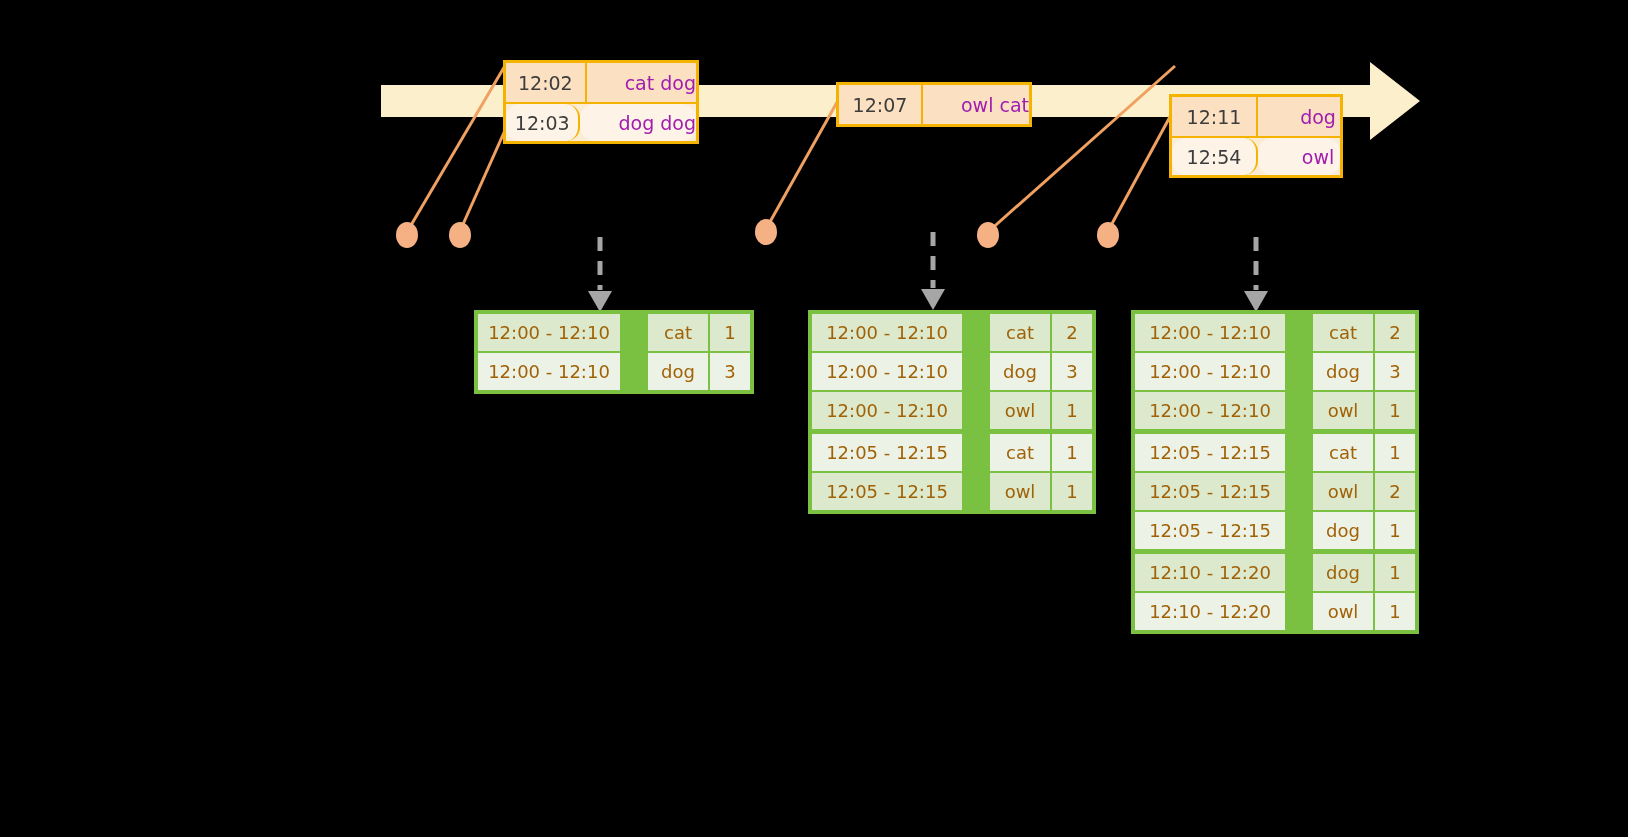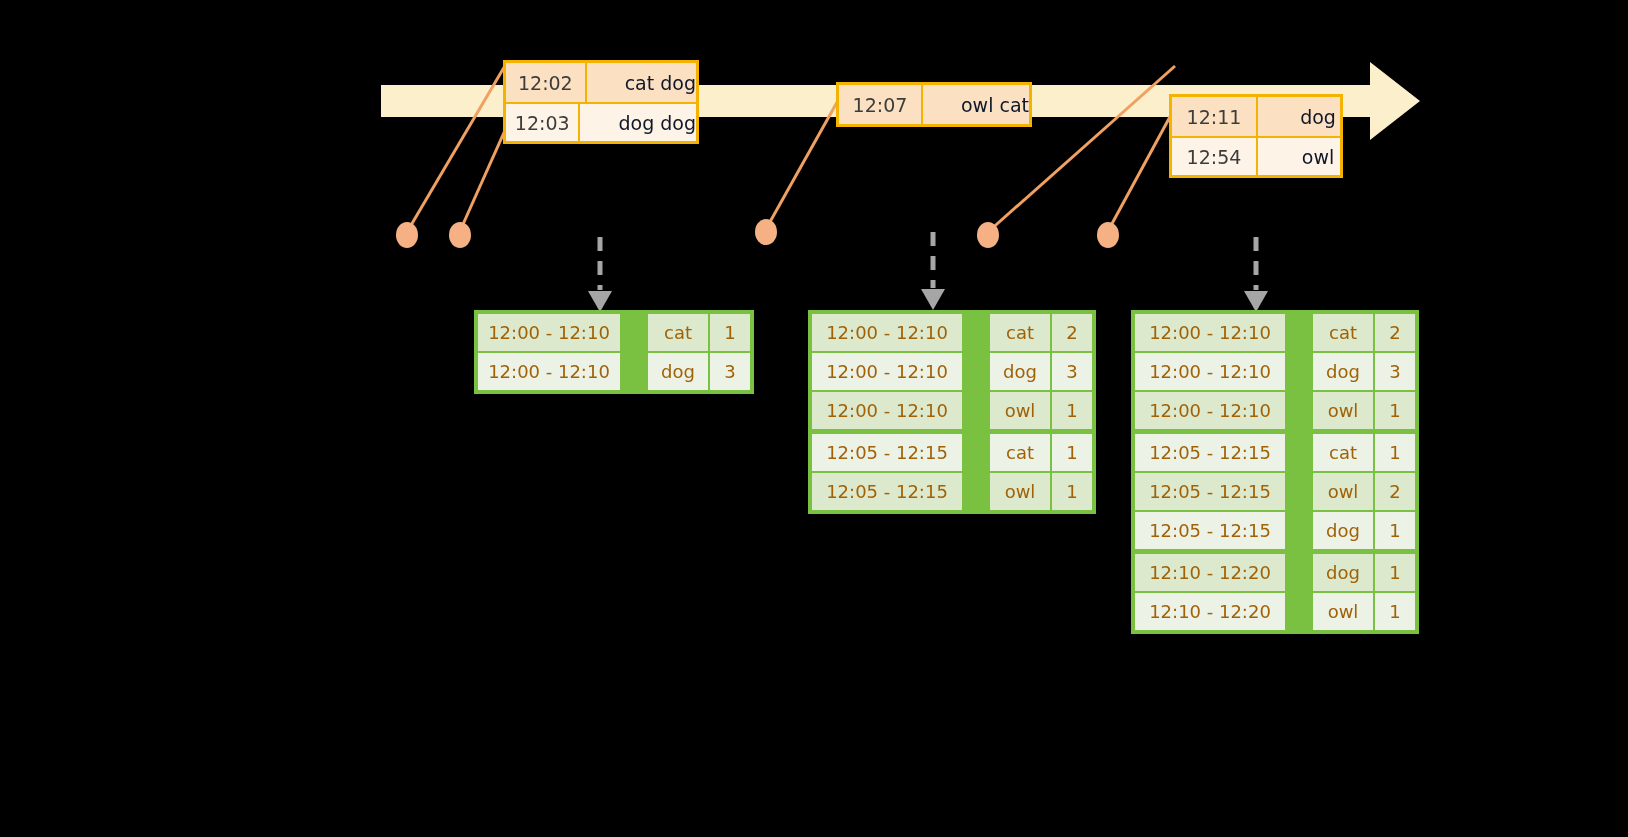--- a/index.html
+++ b/index.html
@@ -39,40 +39,40 @@
   }
   .event-row {
     display: flex;
     height: 39px;
     box-sizing: border-box;
   }
   .event-row + .event-row {
     border-top: 2px solid #F5B301;
   }
   .event-row.odd  .ev-time, .event-row.odd  .ev-words { background: #FBE0C2; }
-  .event-row.even .ev-time, .event-row.even .ev-words { background: #FDF3E7; }
+  .event-row.even .ev-time, .event-row.even .ev-words { background: #FDF3E7; border-radius: 14px; }
   .ev-time {
     display: flex;
     align-items: center;
     justify-content: center;
     width: 86px;
     box-sizing: border-box;
     border-right: 2px solid #F5B301;
     font-size: 19px;
     color: #3c3c3c;
     white-space: nowrap;
   }
   .ev-words {
     display: flex;
     align-items: center;
     justify-content: center;
     flex: 1;
     box-sizing: border-box;
     font-size: 19px;
-    color: #0f172a;
+    color: #a21caf;
     white-space: nowrap;
     padding-left: 38px;
   }
 
   
   .result-table {
     position: absolute;
     border: 4px solid #7AC142;
     box-sizing: border-box;
     background: #7AC142;

